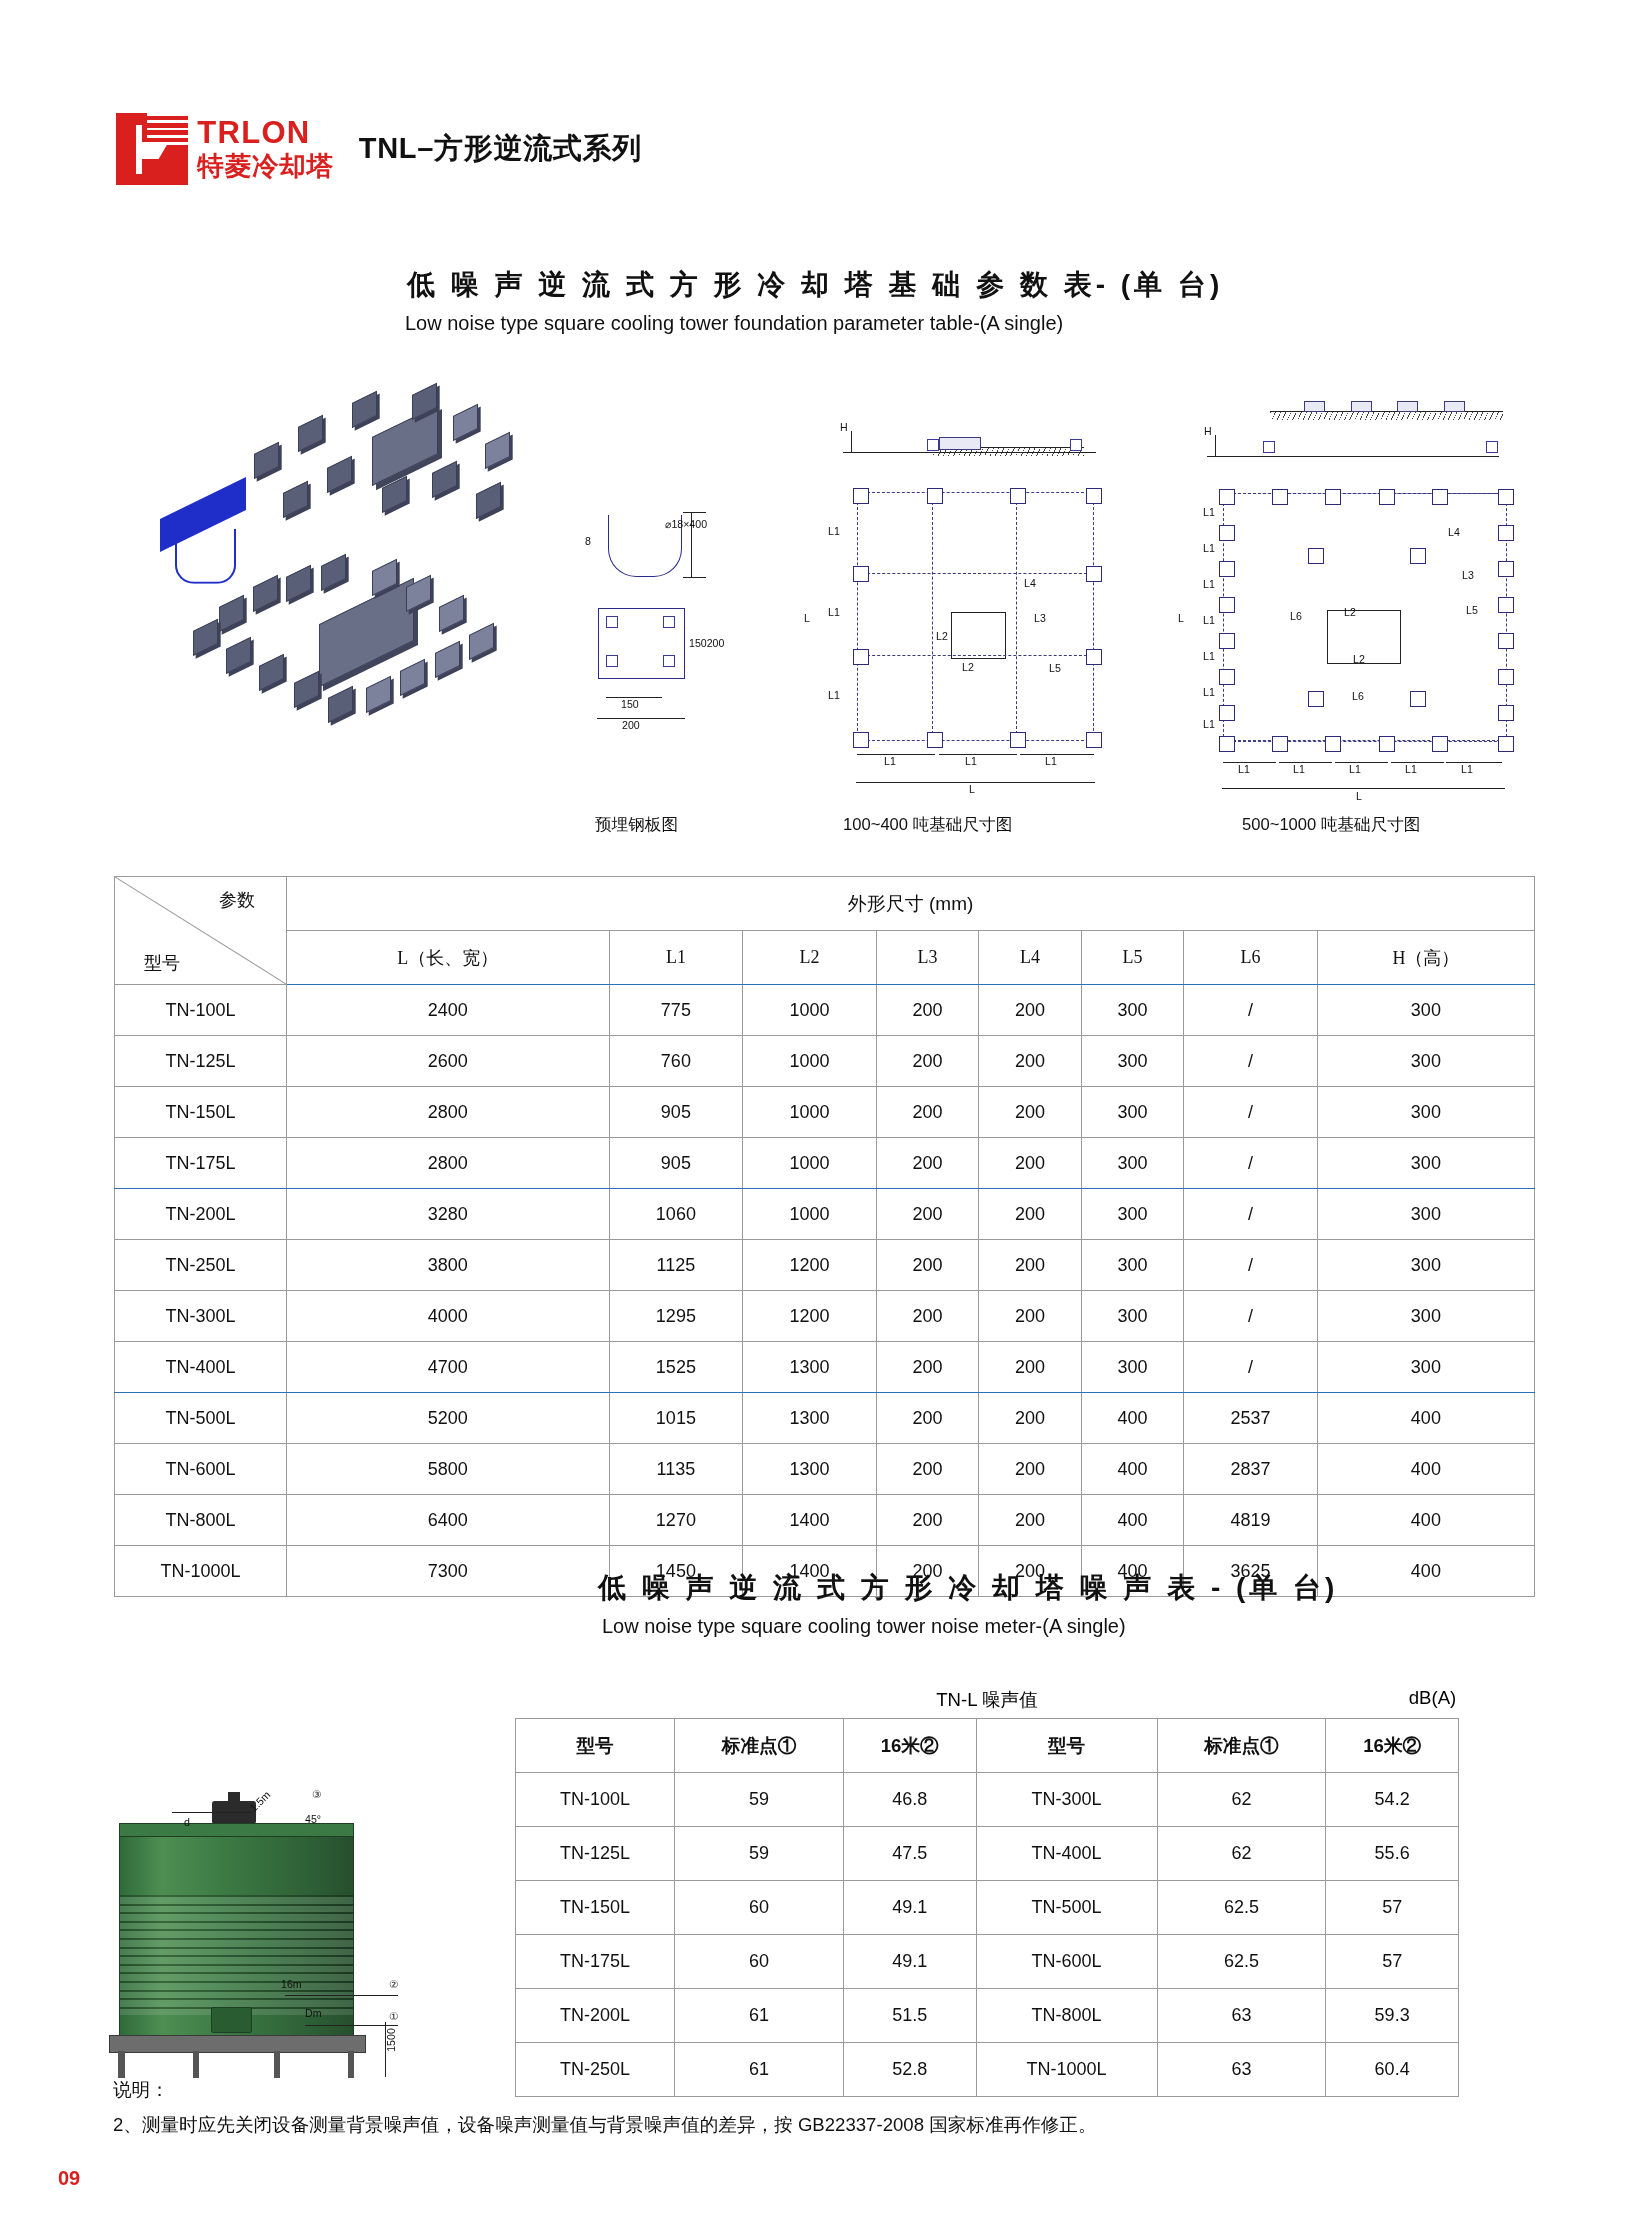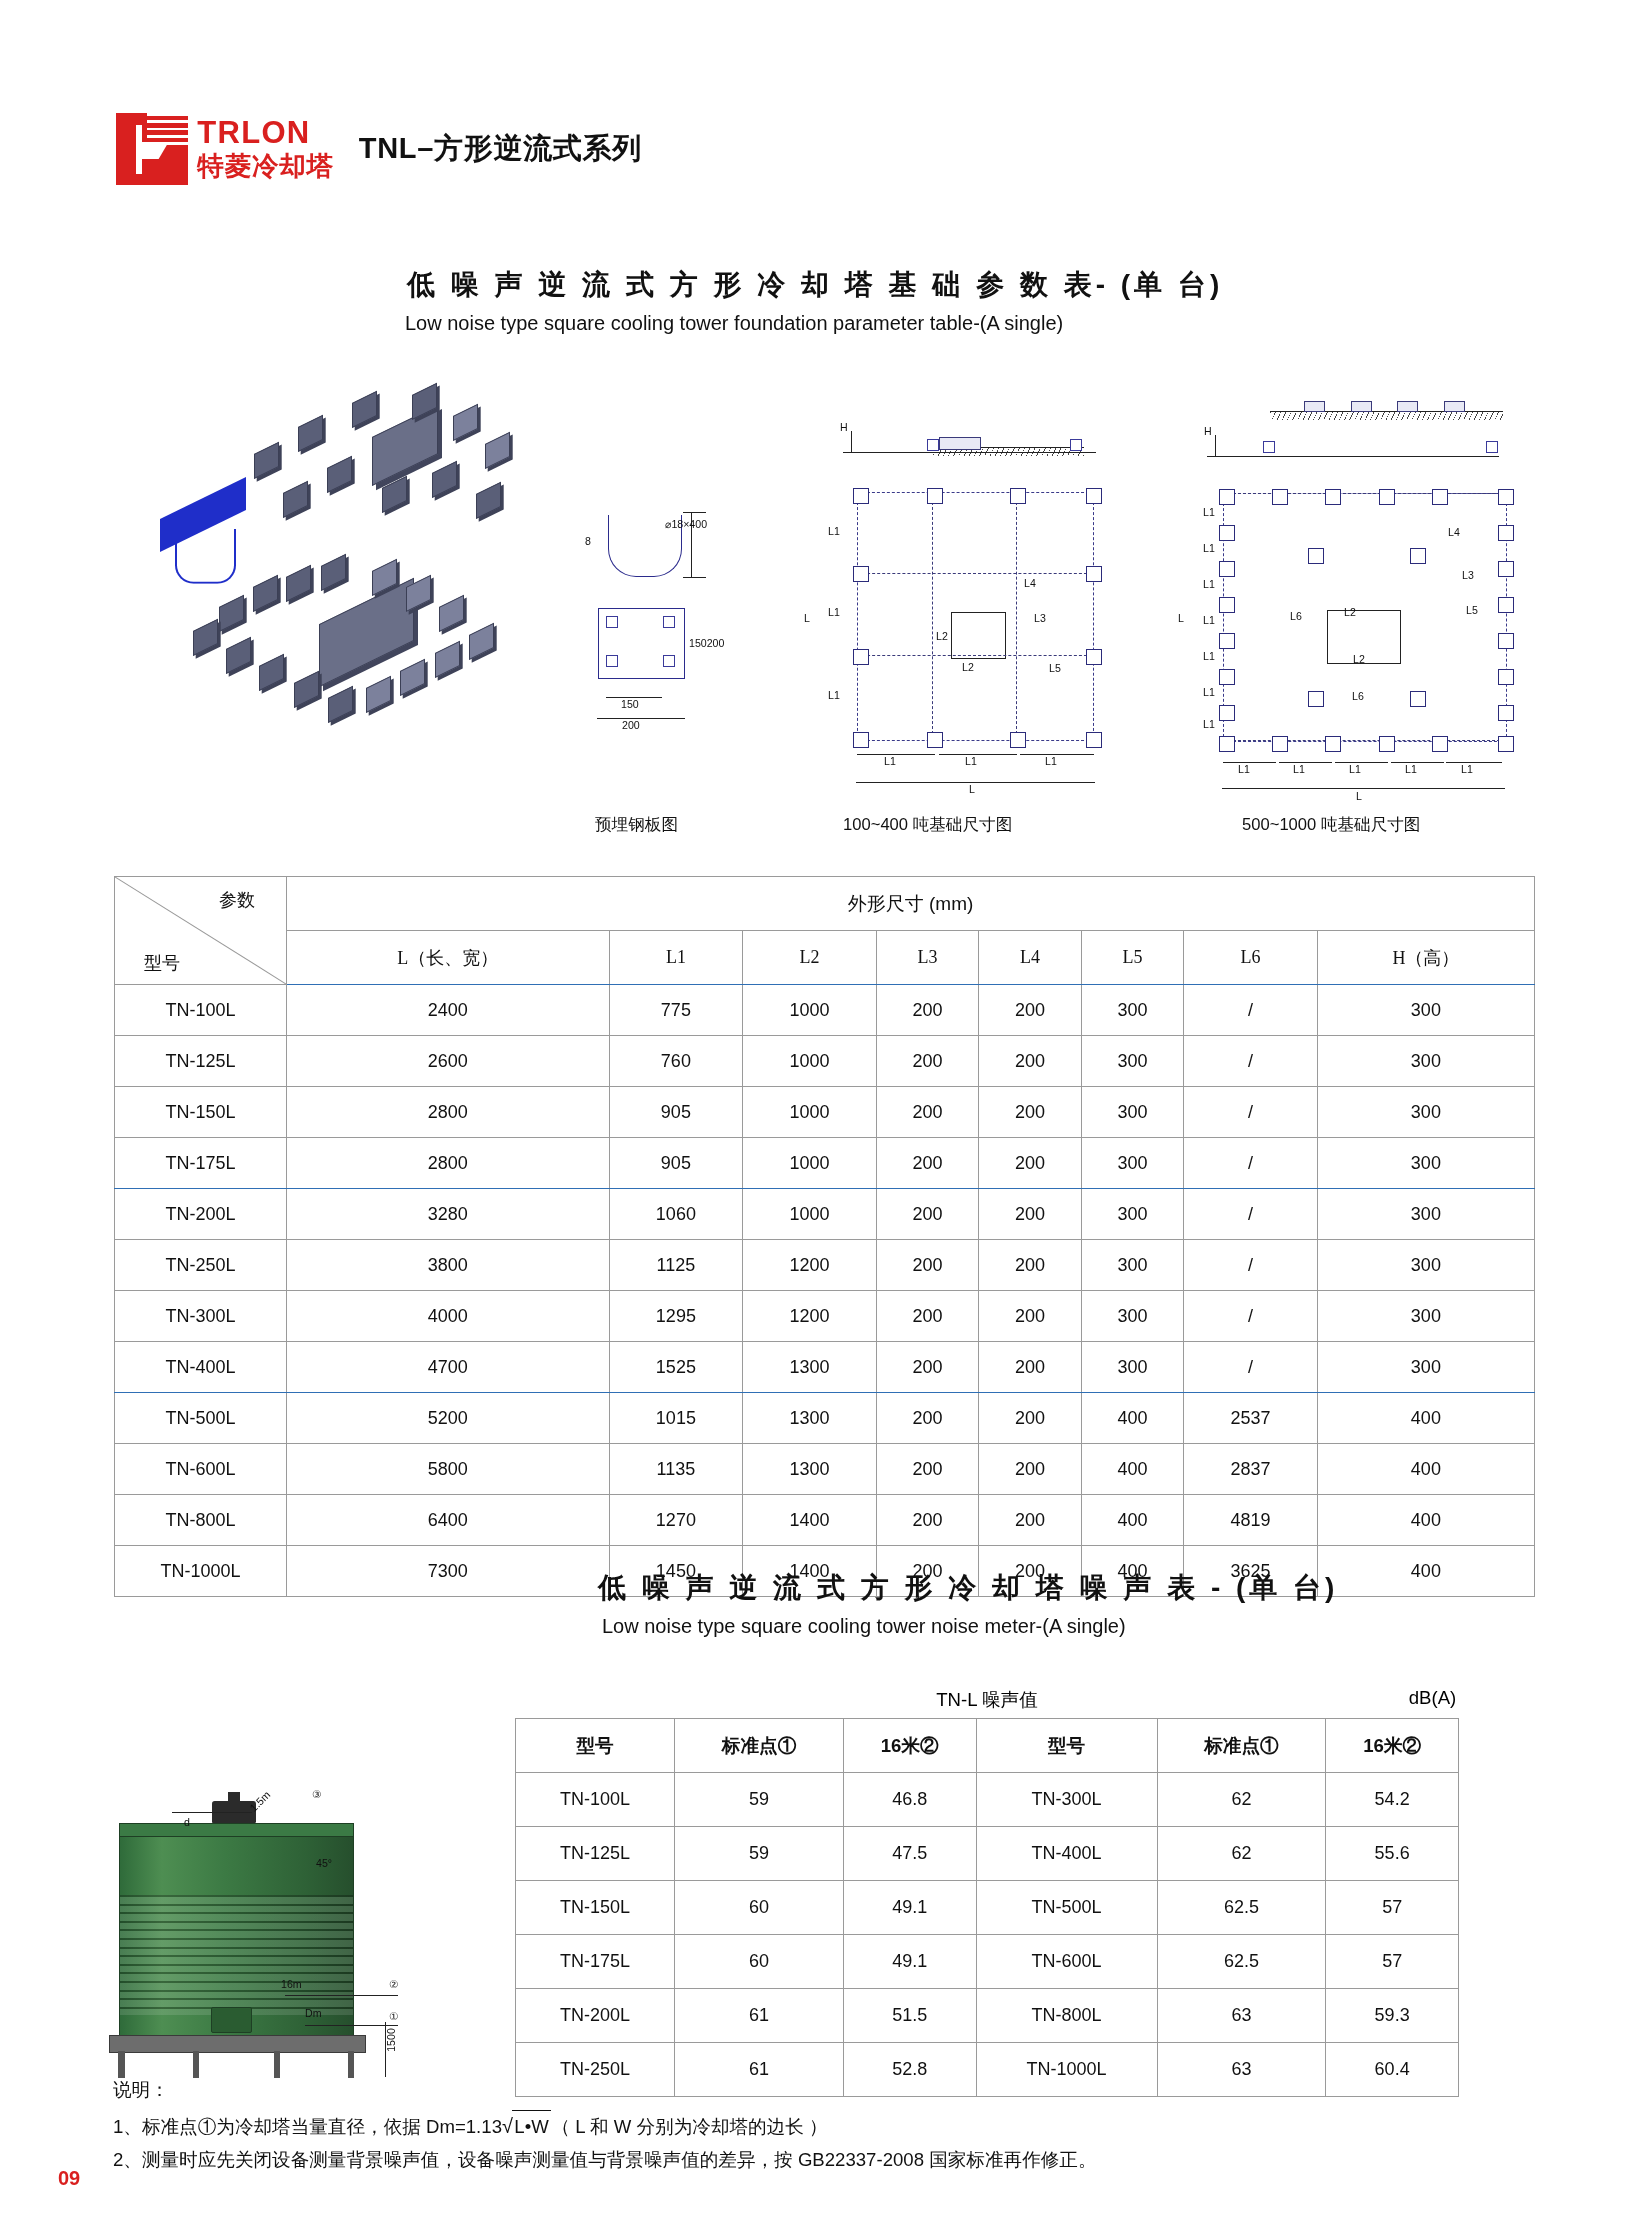--- a/index.html
+++ b/index.html
@@ -808,21 +808,21 @@
     <div class="tower-door"></div>
     <div class="tower-base"></div>
     <div class="tower-legs">
       <div class="leg" style="left:9.3px;"></div>
       <div class="leg" style="left:84px;"></div>
       <div class="leg" style="left:165px;"></div>
       <div class="leg" style="left:239px;"></div>
     </div>
 
     <span class="lbl sm" style="position:absolute; left:78px; top:28px;">d</span>
-    <span class="lbl sm" style="position:absolute; left:210px; top:25px;margin-top:44px;">45°</span>
+    <span class="lbl sm" style="position:absolute; left:199px; top:25px;">45°</span>
     <span class="lbl sm" style="position:absolute; left:206px; top:0px;">③</span>
     <span class="lbl sm" style="position:absolute; left:142px; top:6.6px; transform:rotate(-45deg);">1.5m</span>
     <span class="lbl sm" style="position:absolute; left:175px; top:190px;">16m</span>
     <span class="lbl sm" style="position:absolute; left:283px; top:190px;">②</span>
     <span class="lbl sm" style="position:absolute; left:199px; top:219px;">Dm</span>
     <span class="lbl sm" style="position:absolute; left:283px; top:222px;">①</span>
     <span class="lbl sm" style="position:absolute; left:273px; top:246px; transform:rotate(-90deg);">1500</span>
     <div class="line-h" style="left:179px; top:207px; width:113px;"></div>
     <div class="line-h" style="left:199px; top:237px; width:93px;"></div>
     <div class="line-v" style="left:279px; top:234px; height:55px;"></div>
@@ -893,21 +893,18 @@
           <td>TN-1000L</td>
           <td>63</td>
           <td>60.4</td>
         </tr>
       </tbody>
     </table>
   </div>
 
   <div class="notes">
     <div class="n-title">说明：</div>
-    <div>
-      <span>1、标准点①为冷却塔当量直径，依据 Dm=1.13</span><span style="font-size:20px;">√</span><span class="sqrt">L•W</span><span>（ L 和 W 分别为冷却塔的边长 ）</span>
-    </div>
     <div>2、测量时应先关闭设备测量背景噪声值，设备噪声测量值与背景噪声值的差异，按 GB22337-2008 国家标准再作修正。</div>
   </div>
 
   <div class="page-num">09</div>
 </div>
 
 
 </body></html>

